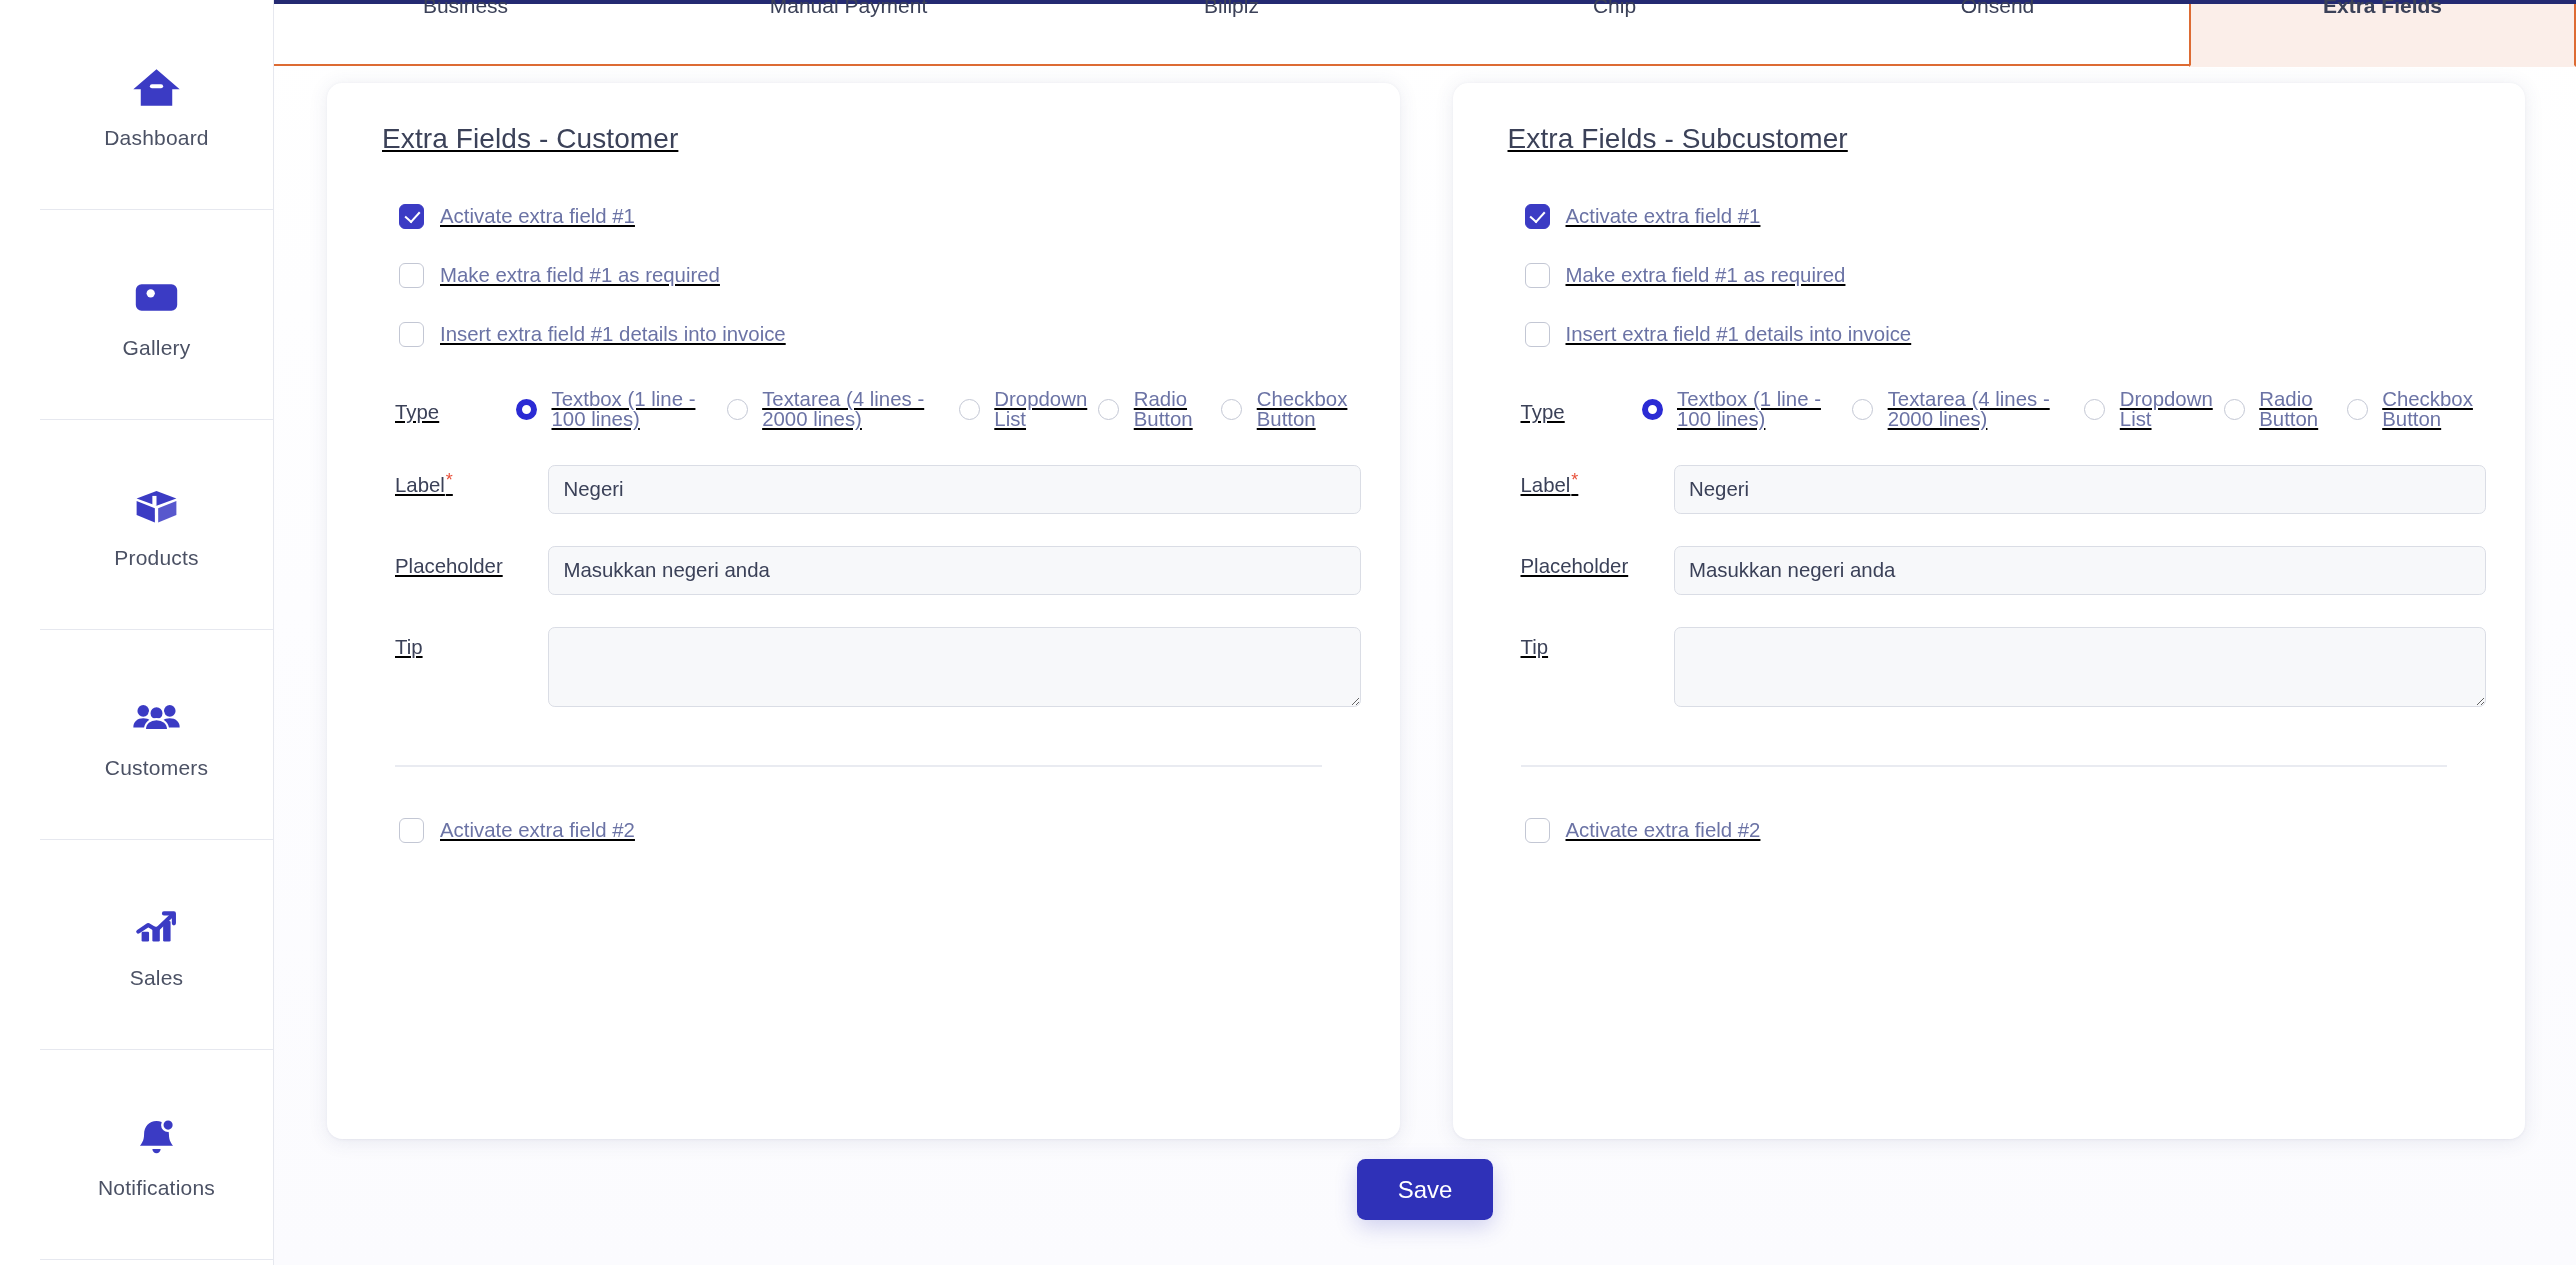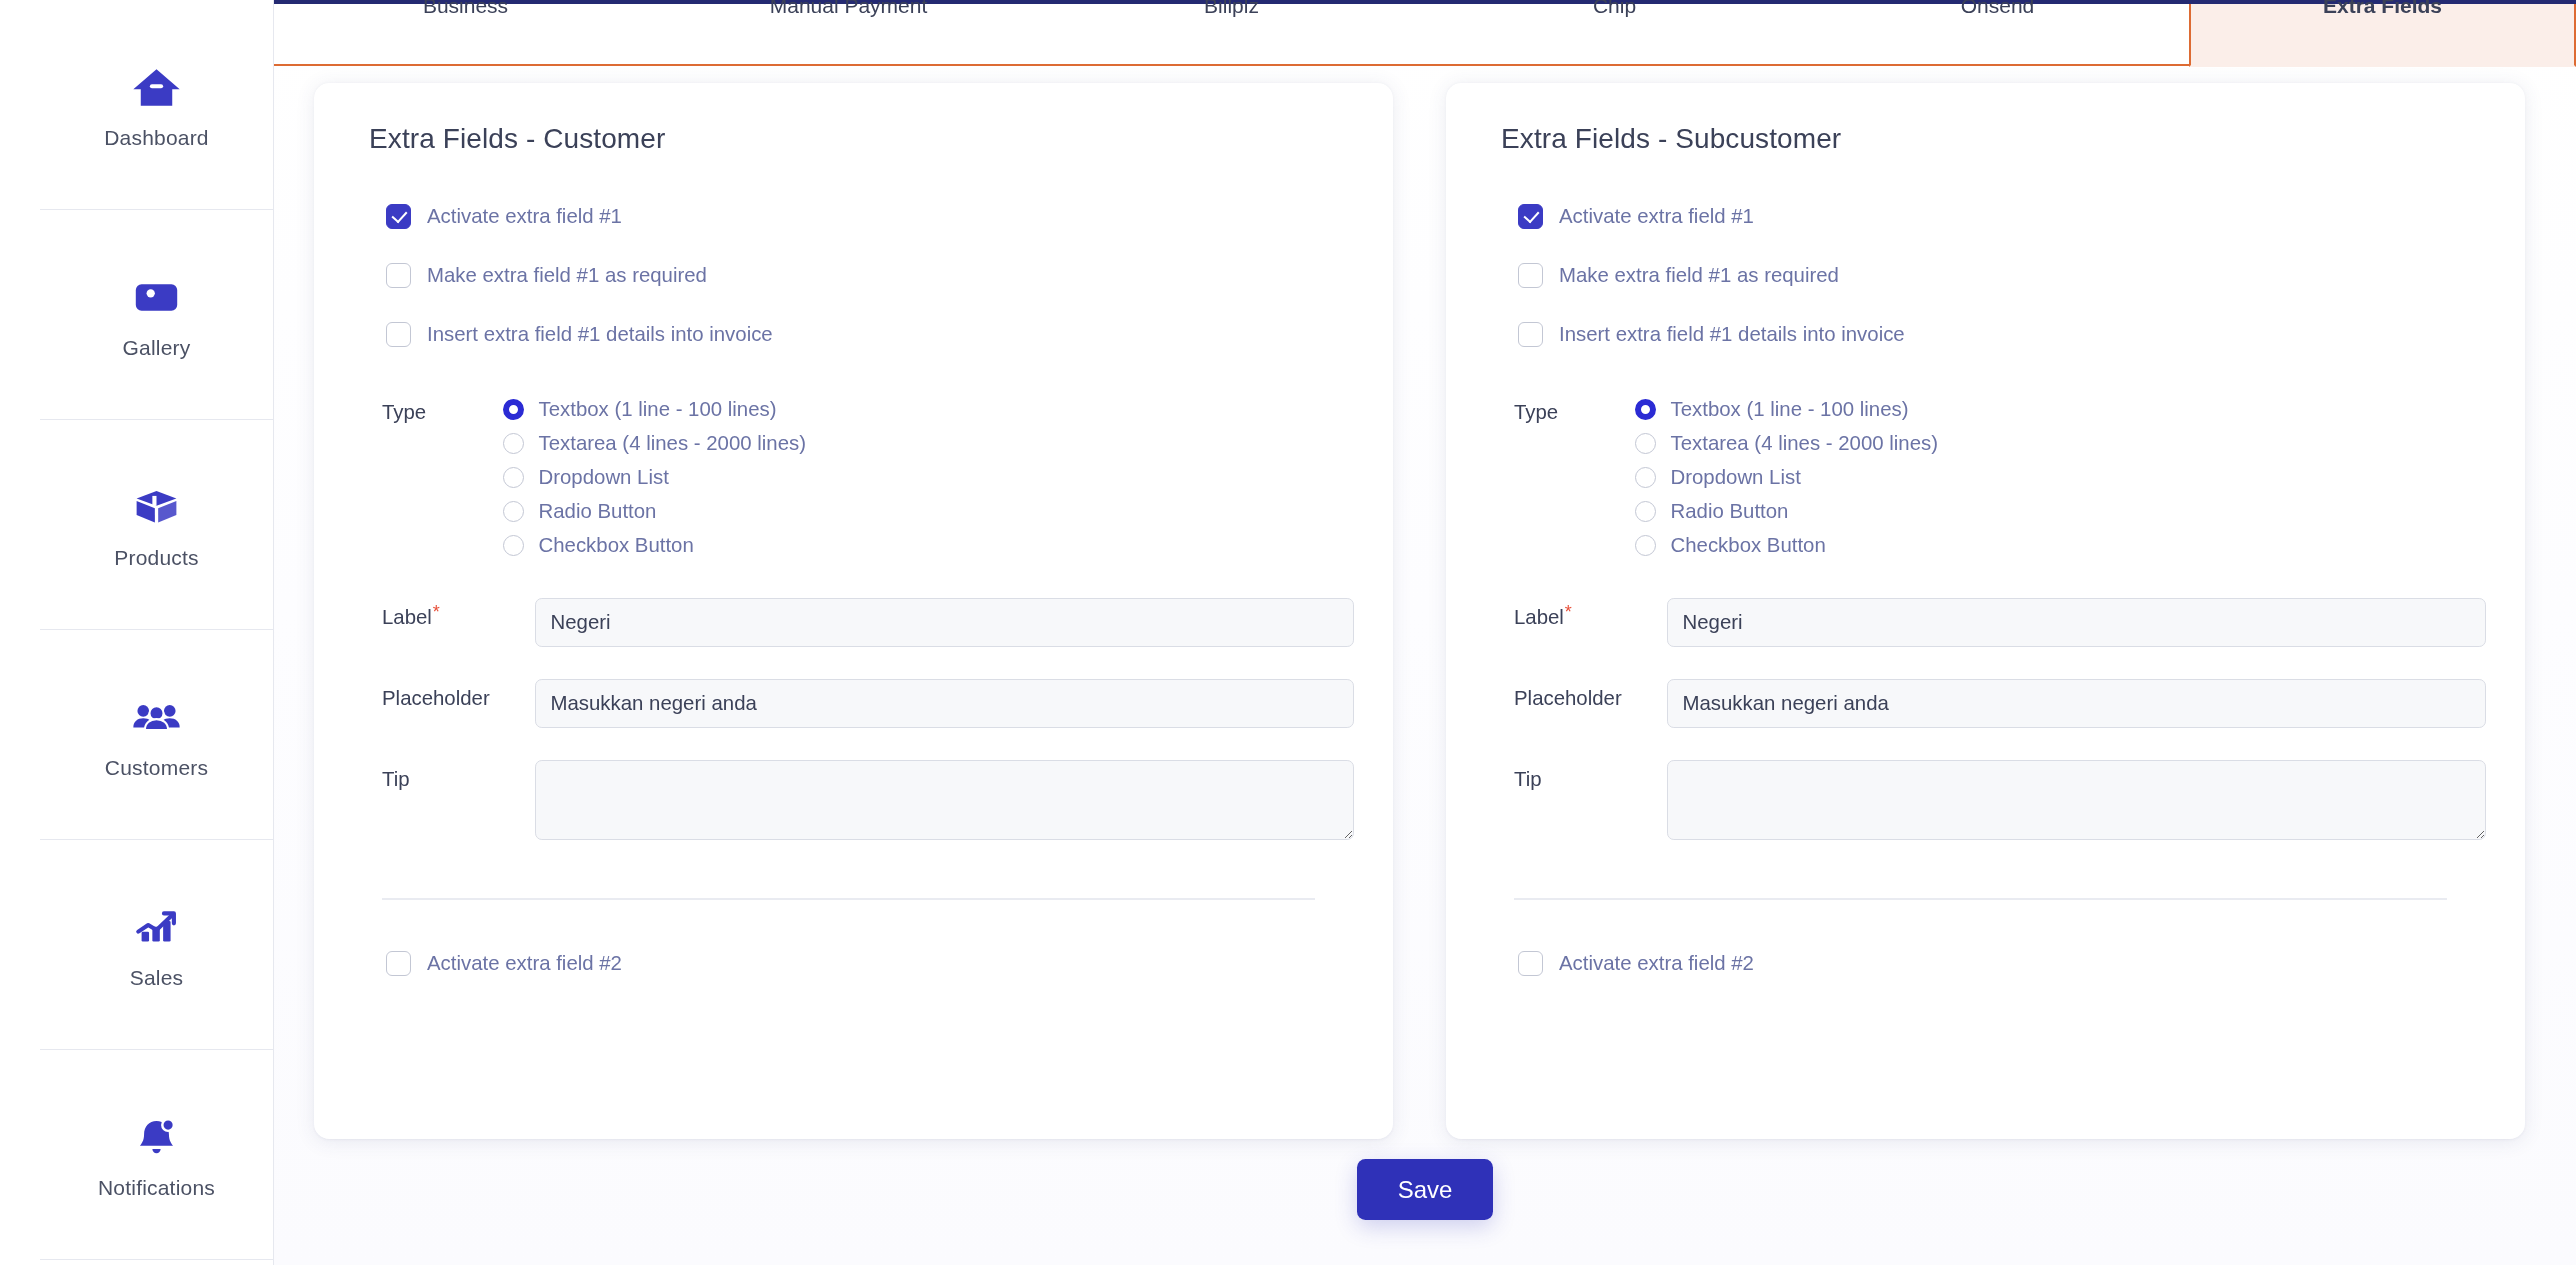--- a/index.html
+++ b/index.html
@@ -70,23 +70,24 @@
     background: #fbeee9;
     border-left: 2.6px solid #dd6b33;
     border-right: 2.6px solid #dd6b33;
     border-bottom: 2.6px solid #fbeee9;
     margin-bottom: -2.6px;
     font-weight: bold;
   }
 
   
   .cards {
-    position: absolute; left: 3px; top: 69px; right: 0;
+    position: absolute; left: 16px; top: 69px; right: 0;
     display: flex; gap: 53px;
     padding: 13.6px 51px 0 37px;
+    text-decoration: underline;
   }
   .card {
     flex: 1 1 0;
     background: #ffffff;
     border-radius: 15.3px;
     box-shadow: 0 2.6px 19px rgba(60,70,120,.10), 0 0.9px 2.6px rgba(60,70,120,.06);
     padding: 37px 39px 46px 36px;
     min-height: 1056px;
   }
   .card-title {
@@ -111,21 +112,21 @@
     content: ""; position: absolute;
     left: 7.7px; top: 3.4px; width: 6.8px; height: 12px;
     border: solid #fff; border-width: 0 2.6px 2.6px 0;
     transform: rotate(42deg);
   }
   .cb-text { font-size: 20.4px; color: #6b73a5; line-height: 1; }
 
   
   .type-block { display: flex; margin-top: 49px; padding-left: 32px; }
   .type-label { font-size: 20.4px; color: #3b4158; width: 121px; flex: none; padding-top: 3.4px; }
-  .radios { display: flex; flex-direction: column; gap: 11px; }
+  .radios { display: flex; flex-direction: row; gap: 11px; }
   .radio-row { display: flex; align-items: center; gap: 14.5px; height: 23px; cursor: pointer; }
   .rb {
     width: 21px; height: 21px; border-radius: 50%;
     border: 1.7px solid #c3c7d4; background: #fff; flex: none;
     position: relative;
   }
   .rb.on { border: 6px solid #2b2bd4; background:#fff; }
   .rb-text { font-size: 20.4px; color: #6b73a5; line-height: 1; }
 
   

